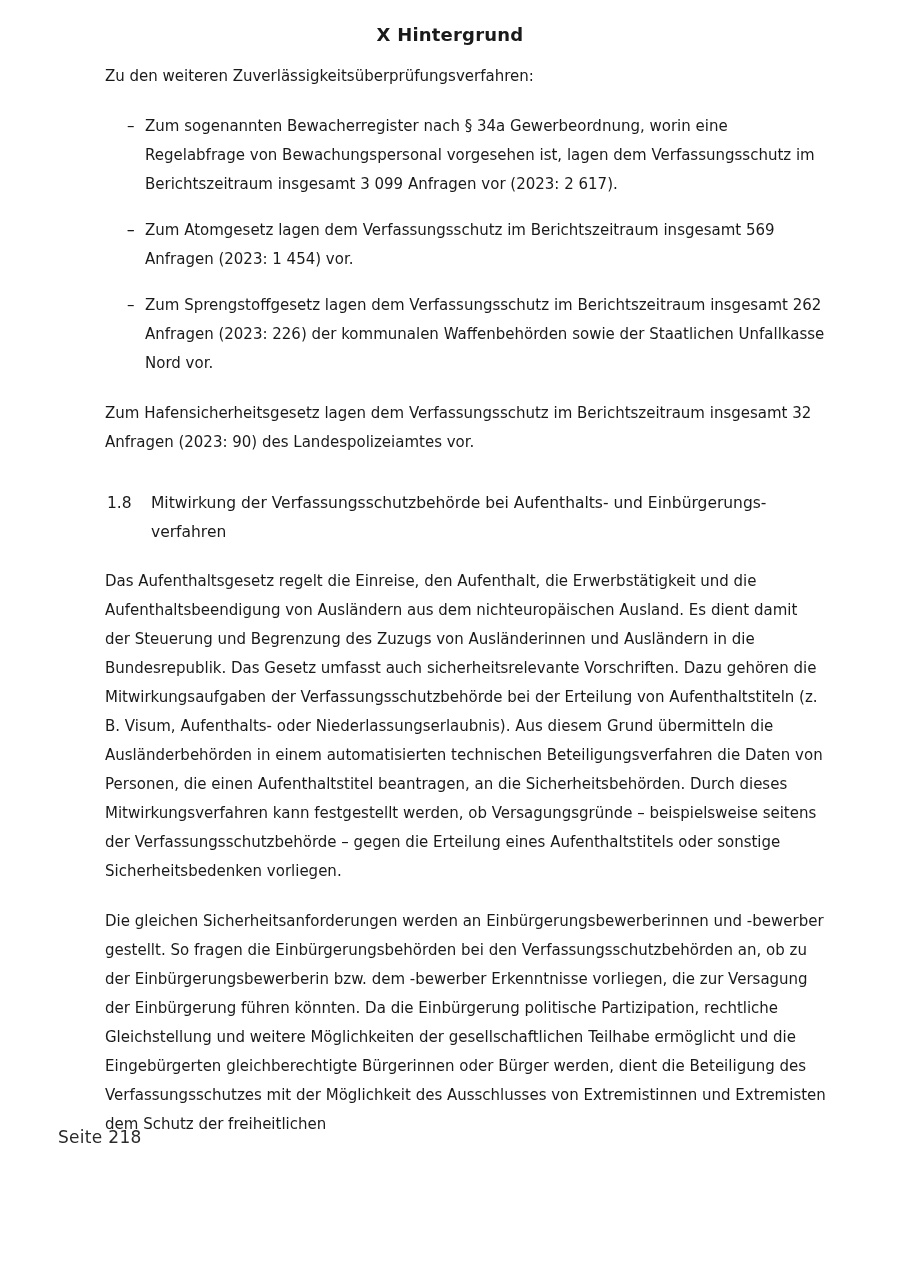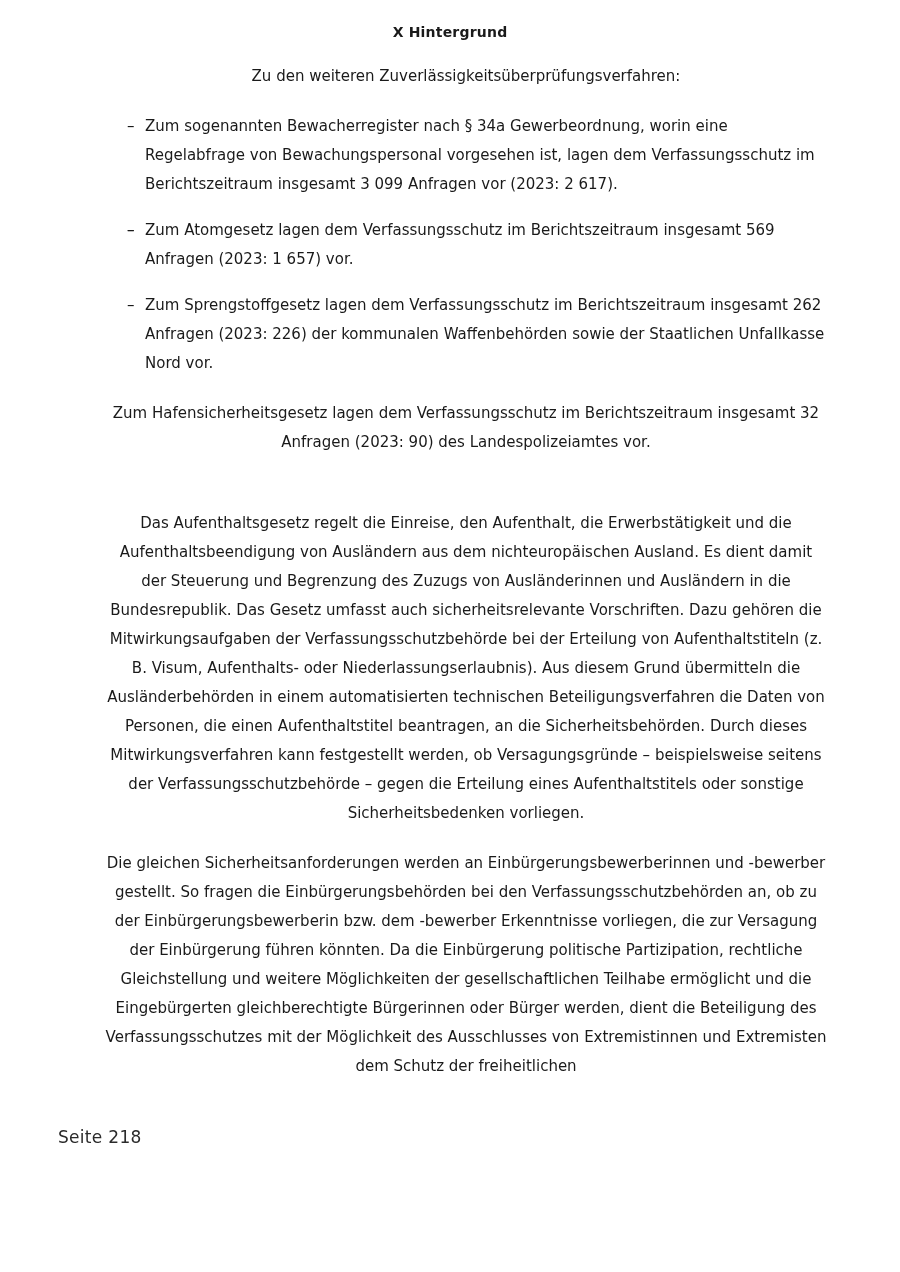--- a/index.html
+++ b/index.html
@@ -20,37 +20,37 @@
     height: 1272px;
     position: relative;
     box-sizing: border-box;
   }
   .running-head {
     position: absolute;
     top: 24px;
     left: 0;
     width: 900px;
     text-align: center;
-    font-size: 14px;
+    font-size: 18px;
     font-weight: 700;
     color: #1a1a1a;
     letter-spacing: 0.2px;
   }
   .content {
     position: absolute;
     top: 62px;
     left: 105px;
     width: 722px;
   }
   p.body-text {
     font-size: 15px;
     line-height: 29px;
     margin: 0 0 0 0;
     color: #1a1a1a;
-    text-align: center;
+    text-align: left;
   }
   .gap-lg { height: 21px; }
 
   ul.dash-list {
     list-style: none;
     margin: 0;
     padding: 0;
   }
   ul.dash-list li {
     position: relative;
@@ -109,34 +109,38 @@
     <ul class="dash-list">
       <li>
         <span class="dash">–</span>
         <span>Zum sogenannten Bewacherregister nach § 34a Gewerbeordnung, worin eine Regelabfrage von Bewachungspersonal vorgesehen ist, lagen dem Verfassungs­schutz im Berichtszeitraum insgesamt 3 099 Anfragen vor (2023: 2 617).</span>
       </li>
       <li>
         <span class="dash">–</span>
       </li>
       <li>
         <span class="dash">–</span>
-        <span>Zum Atomgesetz lagen dem Verfassungsschutz im Berichtszeitraum insgesamt 569 Anfragen (2023: 1 657) vor.</span>
+        <span>Zum Atomgesetz lagen dem Verfassungsschutz im Berichtszeitraum insgesamt 569 Anfragen (2023: 1 454) vor.</span>
       </li>
       <li>
         <span class="dash">–</span>
         <span>Zum Sprengstoffgesetz lagen dem Verfassungsschutz im Berichtszeitraum insge­samt 262 Anfragen (2023: 226) der kommunalen Waffenbehörden sowie der Staat­lichen Unfallkasse Nord vor.</span>
       </li>
     </ul>
 
     <div class="gap-lg"></div>
 
     <p class="body-text">Zum Hafensicherheitsgesetz lagen dem Verfassungsschutz im Berichtszeitraum insge­samt 32 Anfragen (2023: 90) des Landespolizeiamtes vor.</p>
 
     <div style="height:32px"></div>
 
+    <div class="section-heading">
+      <span class="num">1.8</span>
+      <span class="htext">Mitwirkung der Verfassungsschutzbehörde bei Aufenthalts- und Einbürgerungs­verfahren</span>
+    </div>
 
     <div style="height:20px"></div>
 
     <p class="body-text">Das Aufenthaltsgesetz regelt die Einreise, den Aufenthalt, die Erwerbstätigkeit und die Aufenthaltsbeendigung von Ausländern aus dem nichteuropäischen Ausland. Es dient damit der Steuerung und Begrenzung des Zuzugs von Ausländerinnen und Ausländern in die Bundesrepublik. Das Gesetz umfasst auch sicherheitsrelevante Vorschriften. Dazu gehören die Mitwirkungsaufgaben der Verfassungsschutzbehörde bei der Erteilung von Aufenthaltstiteln (z. B. Visum, Aufenthalts- oder Niederlassungserlaubnis). Aus diesem Grund übermitteln die Ausländerbehörden in einem automatisierten technischen Beteiligungsverfahren die Daten von Personen, die einen Aufenthaltstitel beantragen, an die Sicherheitsbehörden. Durch dieses Mitwirkungsverfahren kann festgestellt werden, ob Versagungsgründe – beispielsweise seitens der Verfassungsschutzbehörde – gegen die Erteilung eines Aufenthaltstitels oder sonstige Sicherheitsbedenken vorliegen.</p>
 
     <div class="gap-lg"></div>
 
     <p class="body-text">Die gleichen Sicherheitsanforderungen werden an Einbürgerungsbewerberinnen und -bewerber gestellt. So fragen die Einbürgerungsbehörden bei den Verfassungsschutzbehörden an, ob zu der Einbürgerungsbewerberin bzw. dem -bewerber Erkenntnisse vorliegen, die zur Versagung der Einbürgerung führen könnten. Da die Einbürgerung politische Partizipation, rechtliche Gleichstellung und weitere Möglichkeiten der gesellschaftlichen Teilhabe ermöglicht und die Eingebürgerten gleichberechtigte Bürgerinnen oder Bürger werden, dient die Beteiligung des Verfassungsschutzes mit der Möglichkeit des Ausschlusses von Extremistinnen und Extremisten dem Schutz der freiheitlichen</p>
 
   </div>

